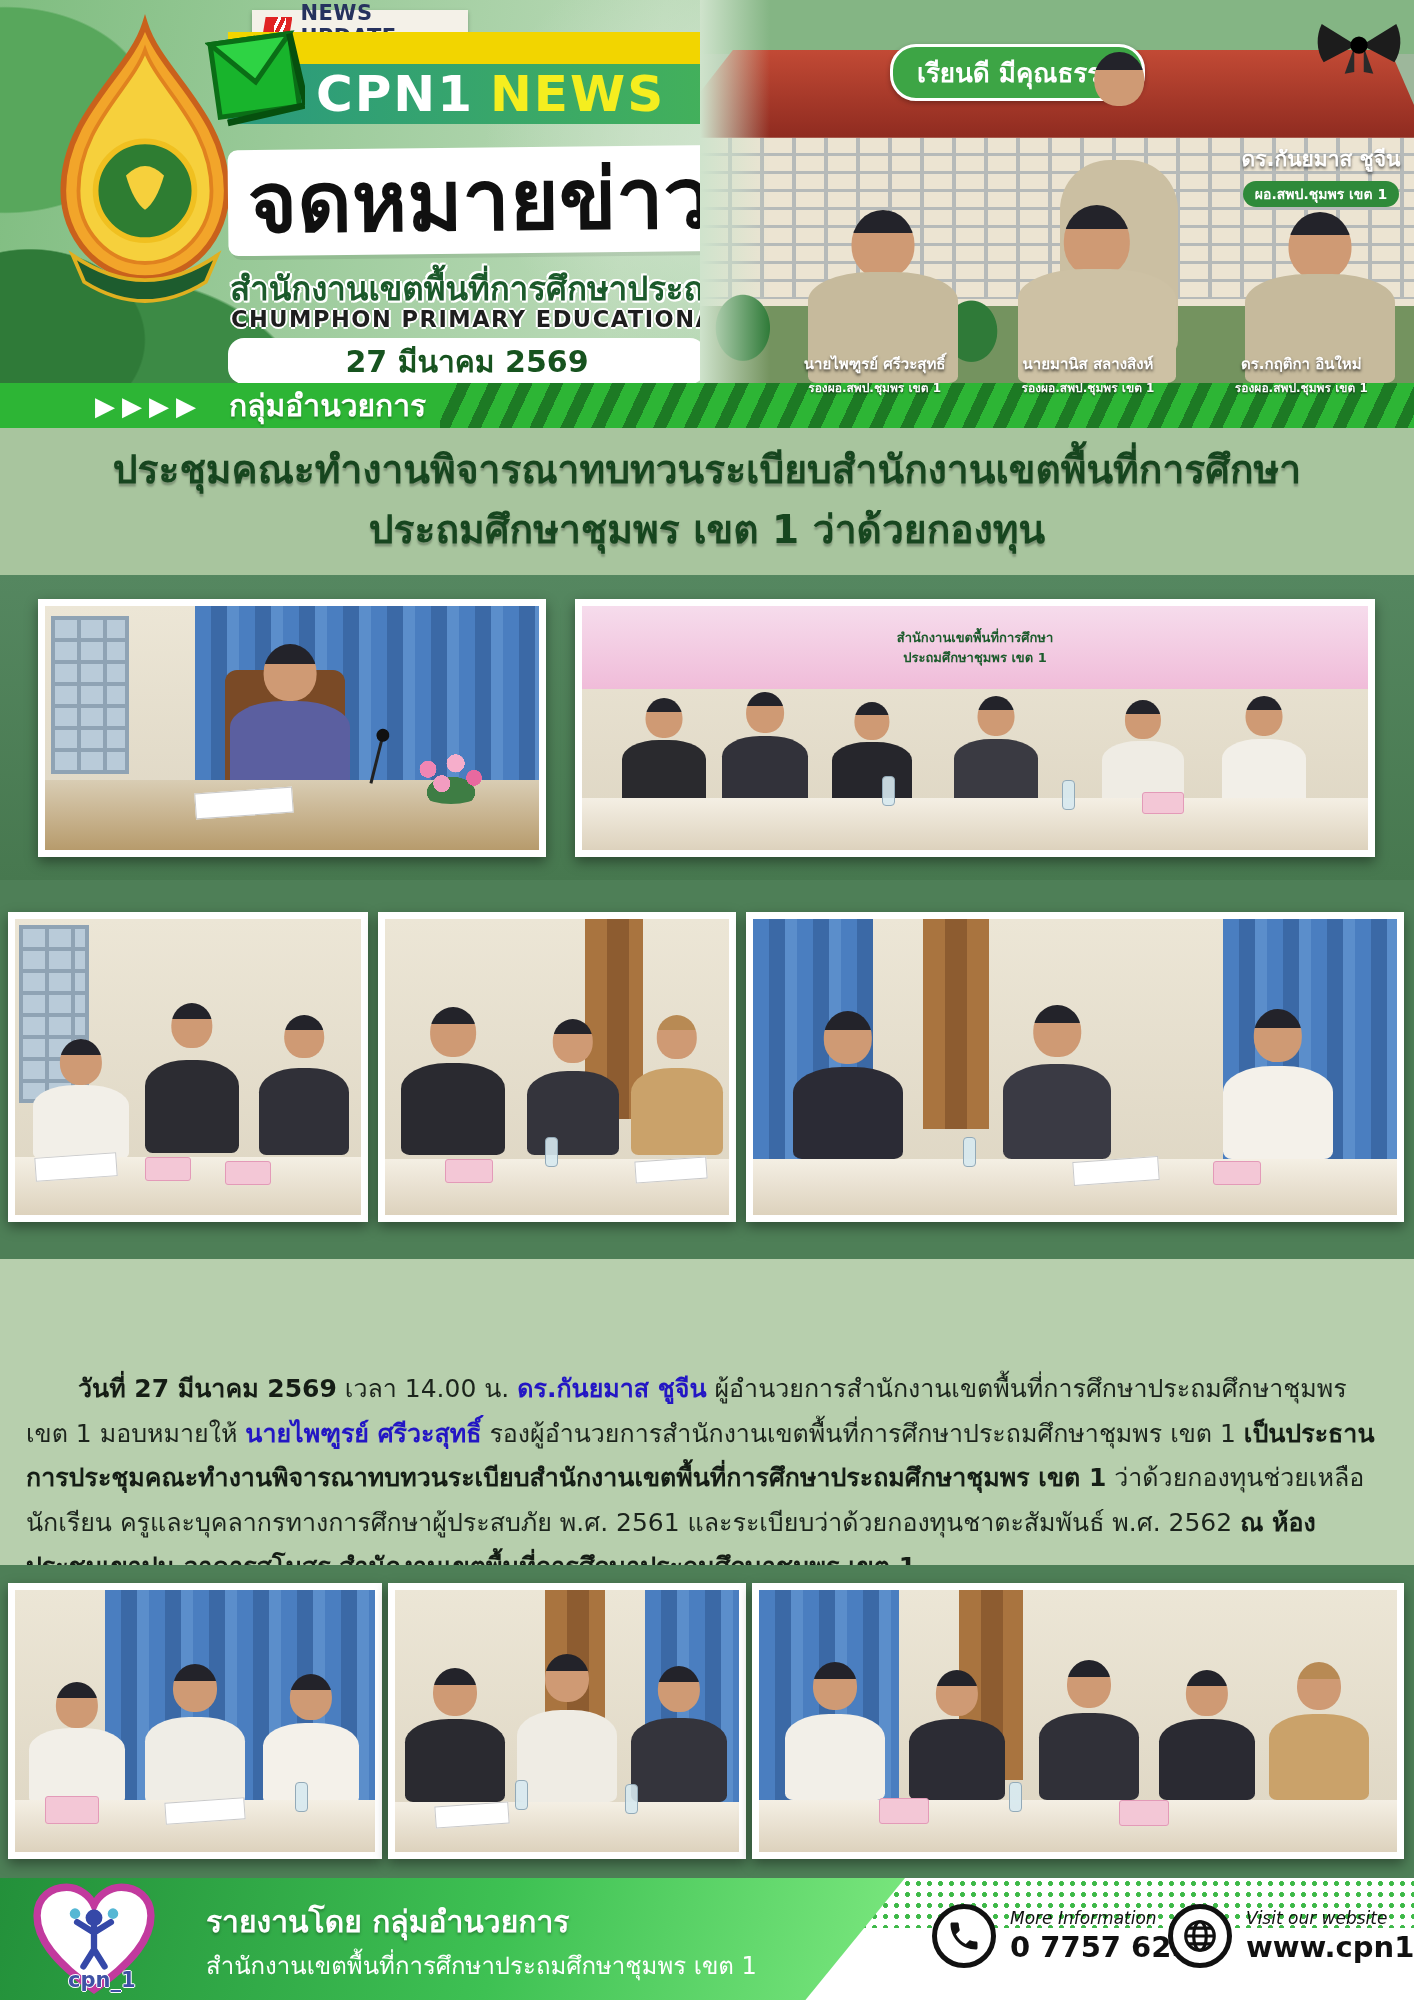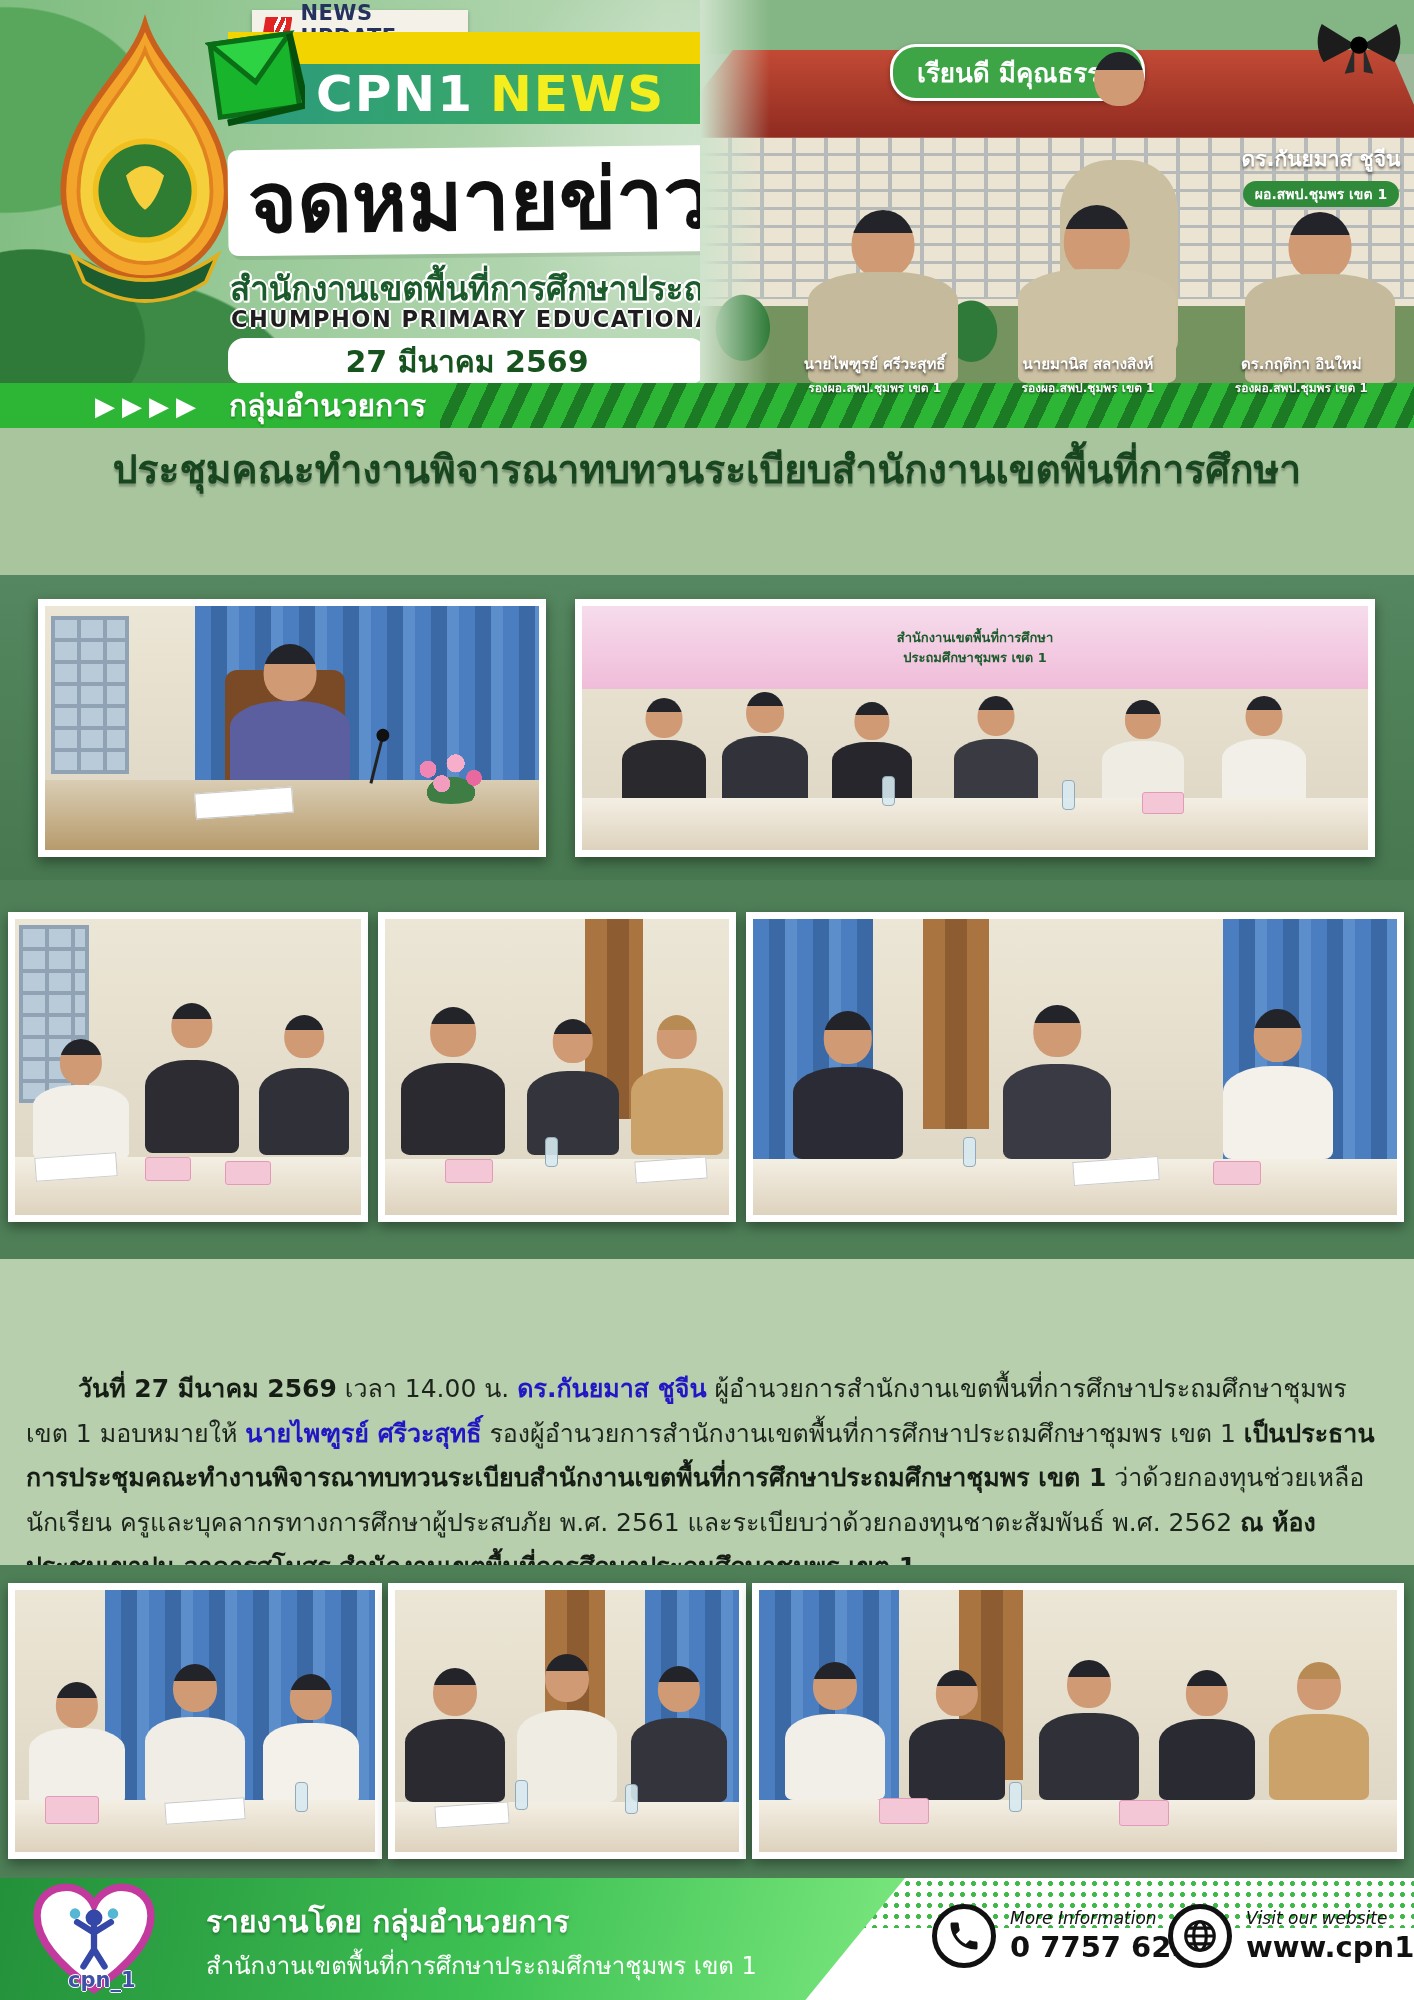--- a/index.html
+++ b/index.html
@@ -250,20 +250,21 @@
   <div class="abs band">
     <div class="band-stripes"></div>
     <div class="band-inner">
       <span class="band-arrows">▶▶▶▶</span>
       <span class="band-label">กลุ่มอำนวยการ</span>
     </div>
   </div>
 
   <div class="abs title">
     <div>ประชุมคณะทำงานพิจารณาทบทวนระเบียบสำนักงานเขตพื้นที่การศึกษา</div>
+    <div>ประถมศึกษาชุมพร เขต 1 ว่าด้วยกองทุน</div>
   </div>
 
   <div class="abs rowA">
     <div class="ph" style="left:38px;top:24px;width:494px;height:244px;">
       <div class="wd" style="left:6px;top:10px;width:70px;height:150px;"></div>
       <div class="ct" style="left:150px;width:360px;"></div>
       <div class="ch" style="left:180px;bottom:70px;width:120px;height:110px;"></div>
       <div class="pp" style="left:185px;top:38px;width:120px;height:150px;--s:#5b5fa0;"></div>
       <div class="tb" style="height:70px;"></div>
       <div class="pr" style="left:150px;bottom:34px;width:96px;height:24px;"></div>

